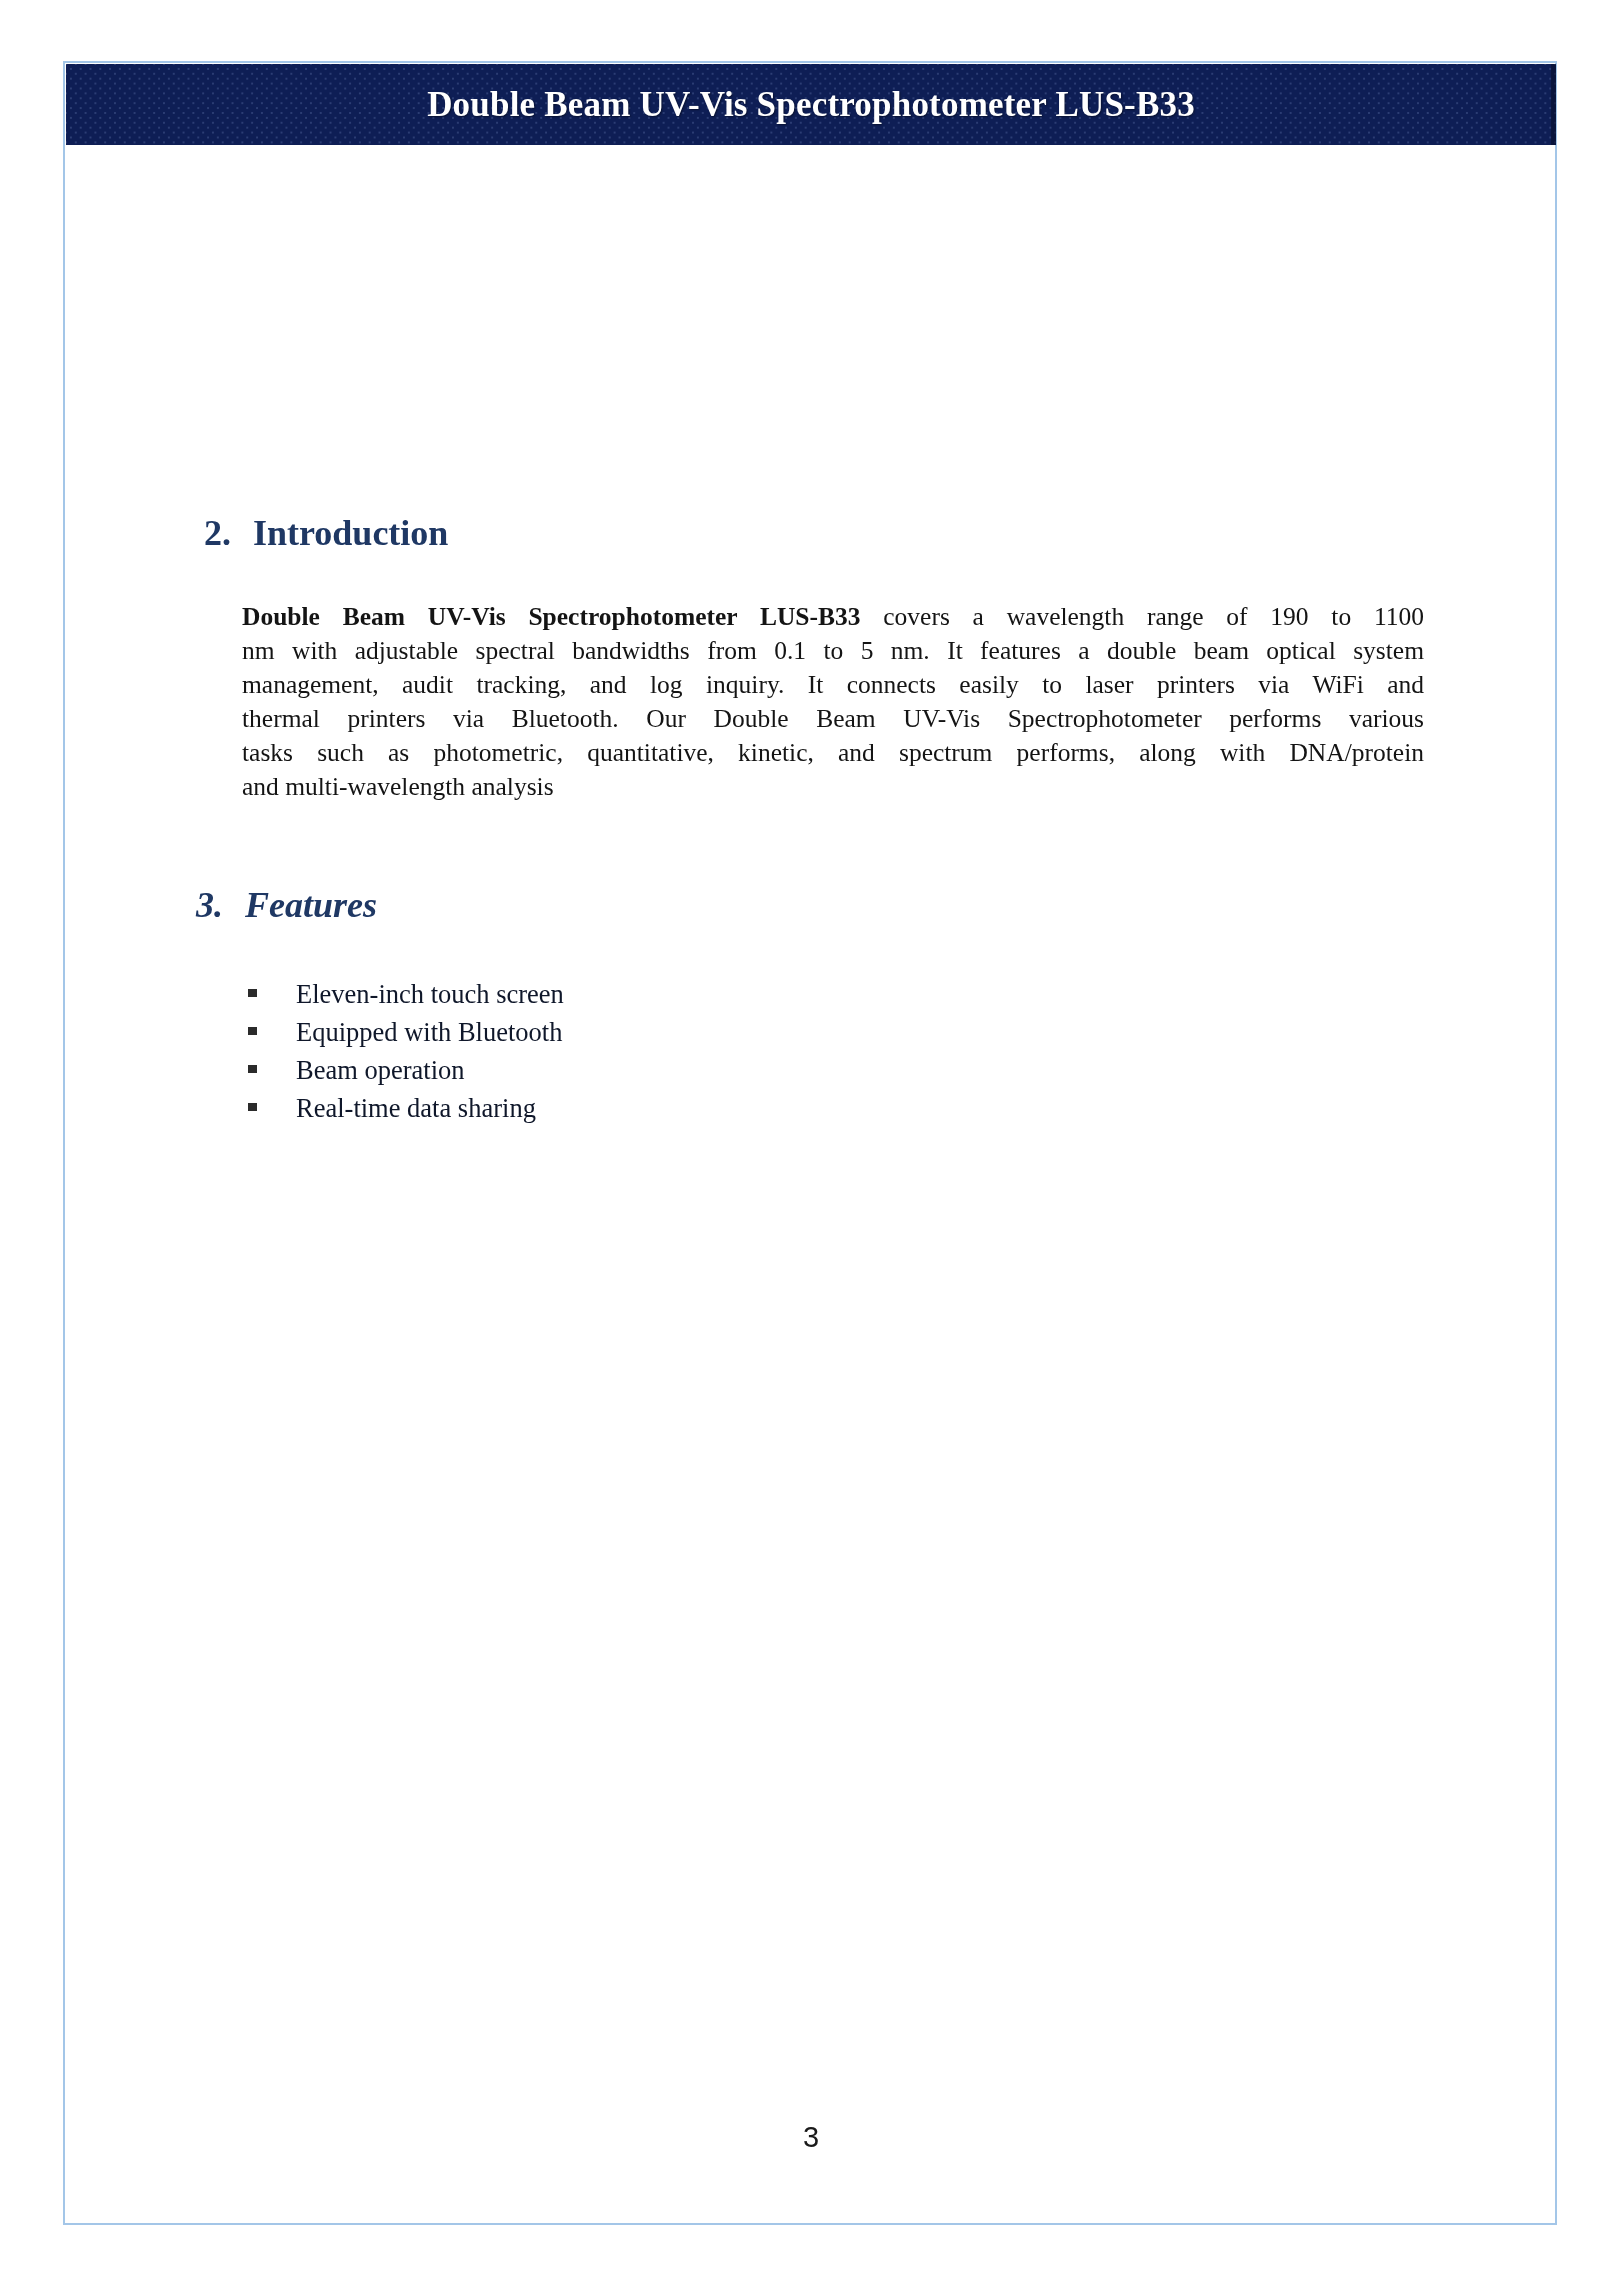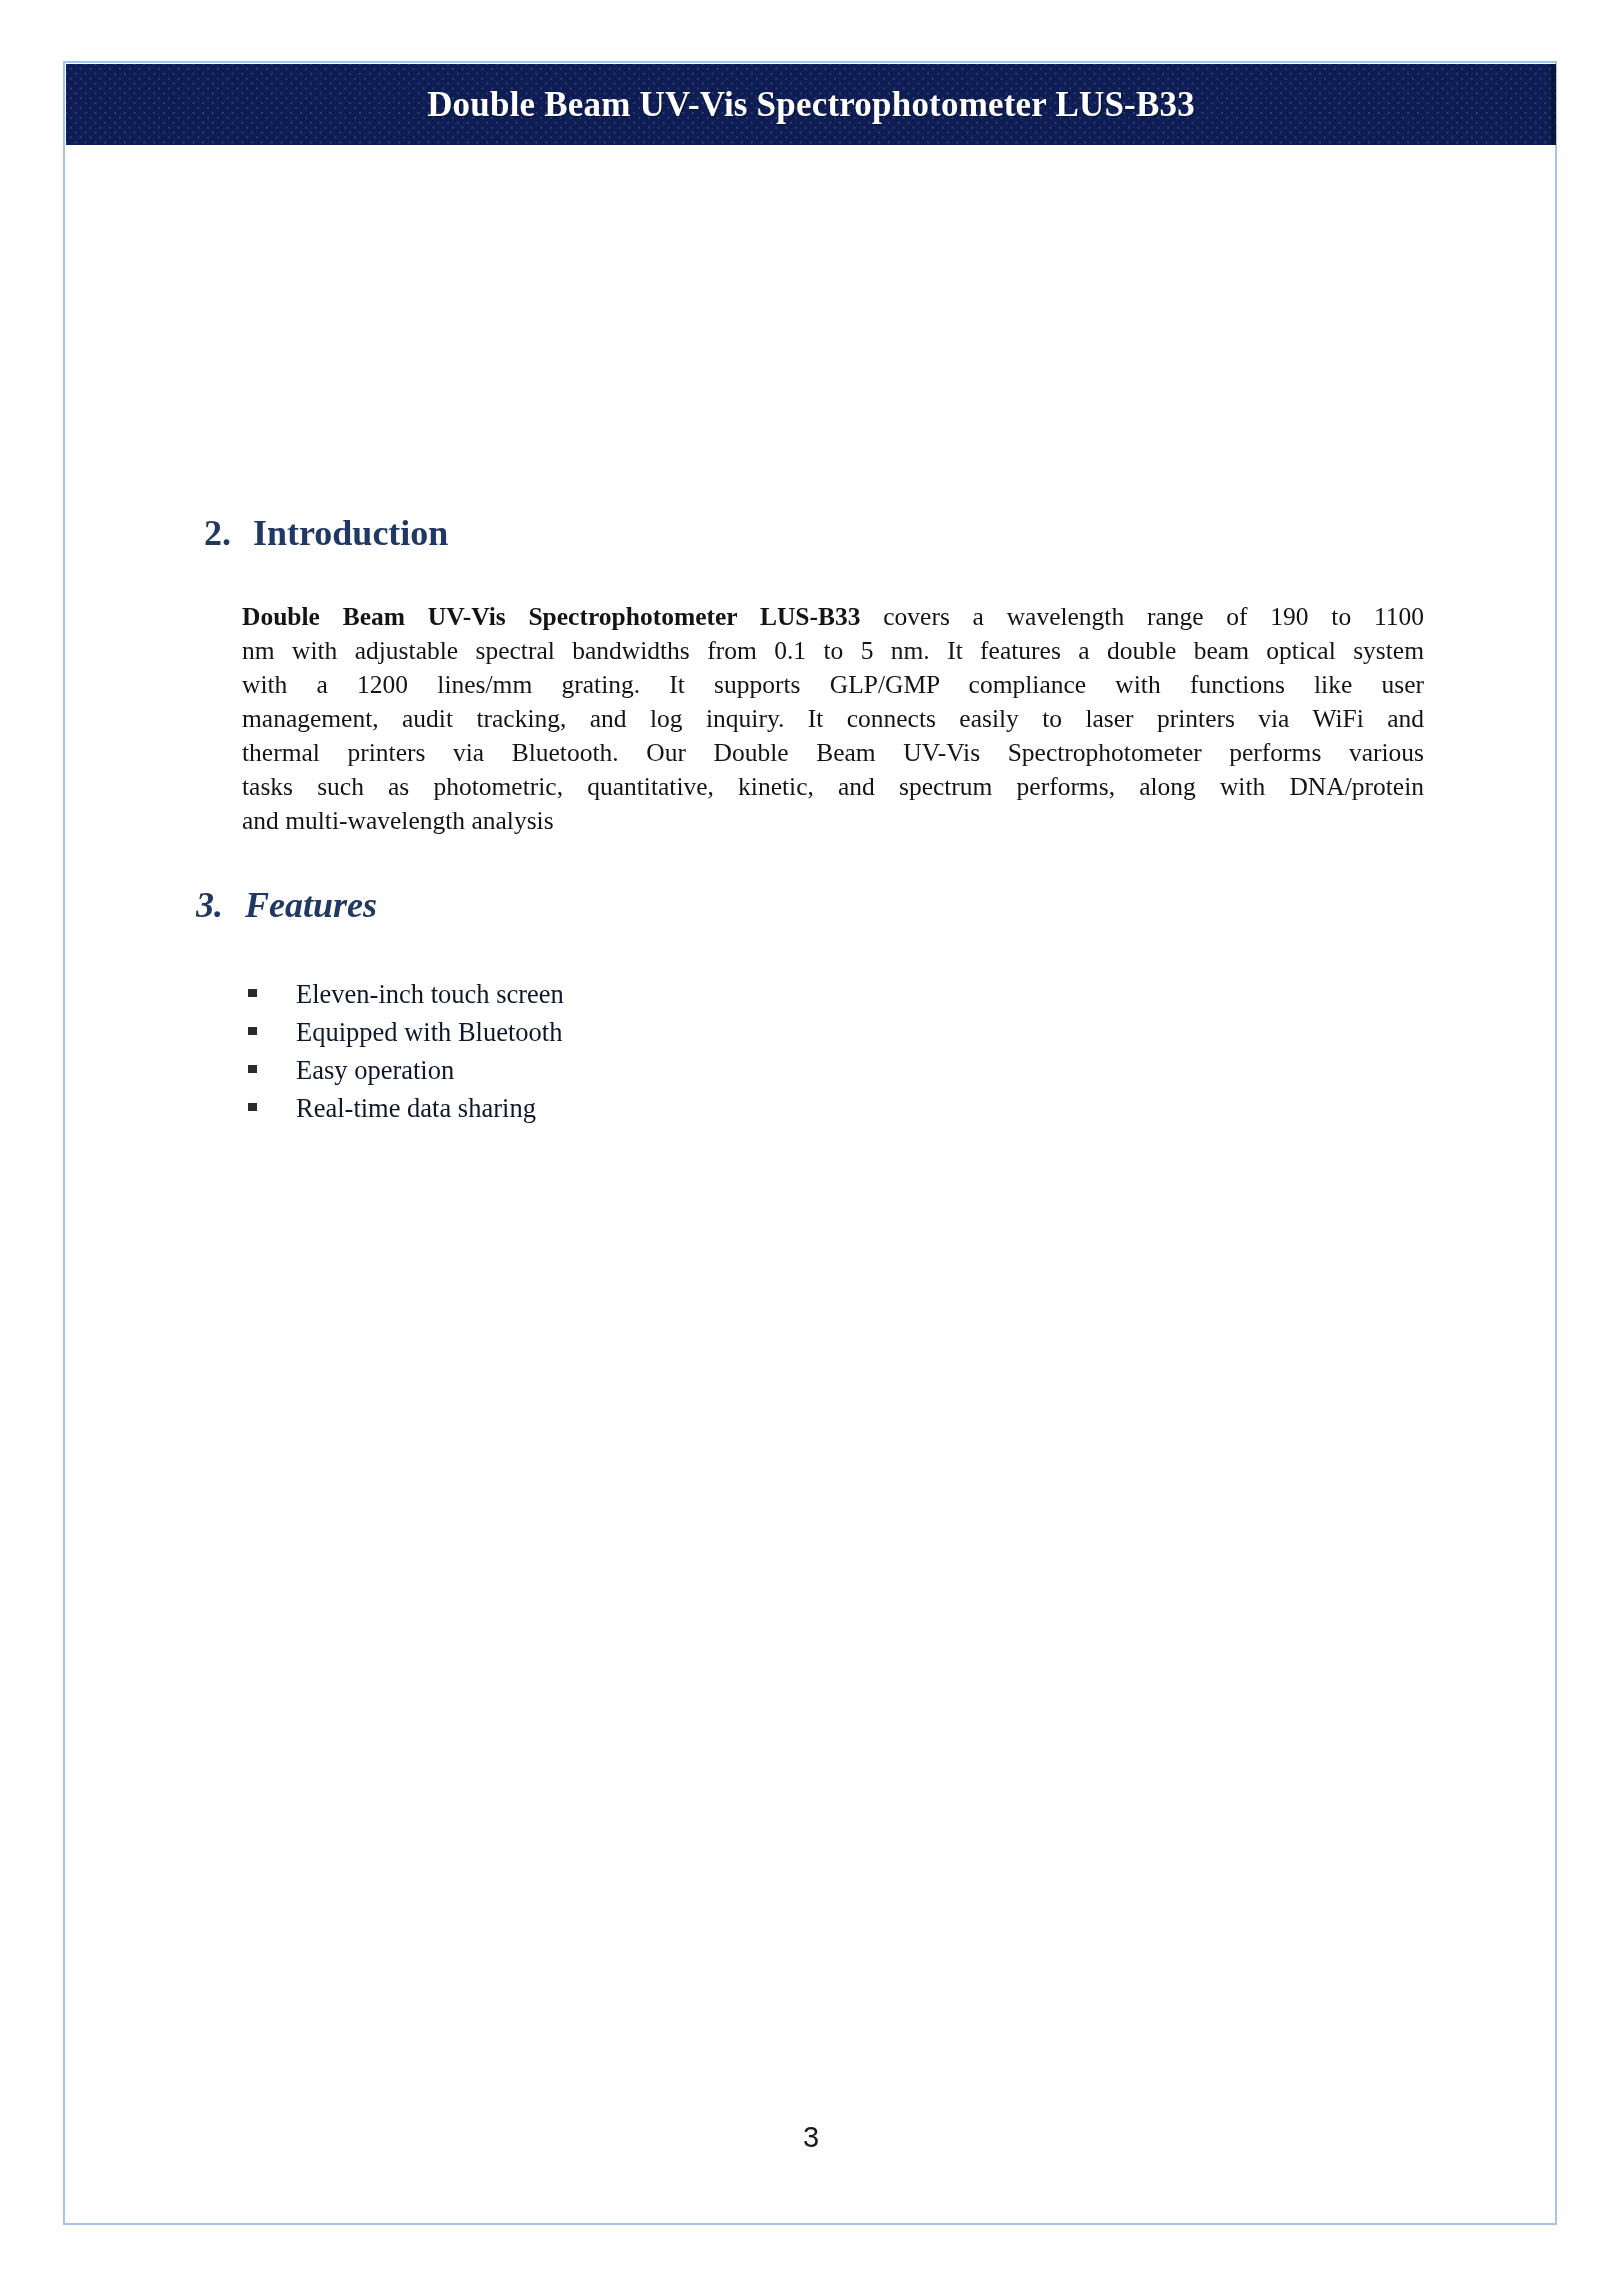--- a/index.html
+++ b/index.html
@@ -128,21 +128,20 @@
 
 <div class="section-heading intro-heading">
   <span class="heading-number">2.</span><span>Introduction</span>
 </div>
 
 <div class="intro-paragraph">
   <div class="para-line">
     <span class="lead-bold">Double Beam UV-Vis Spectrophotometer LUS-B33</span><span> covers a wavelength range of 190 to 1100</span>
   </div>
   <div class="para-line">nm with adjustable spectral bandwidths from 0.1 to 5 nm. It features a double beam optical system</div>
-  <div class="para-line">with a 1200 lines/mm grating. It supports GLP/GMP compliance with functions like user</div>
   <div class="para-line">management, audit tracking, and log inquiry. It connects easily to laser printers via WiFi and</div>
   <div class="para-line">thermal printers via Bluetooth. Our Double Beam UV-Vis Spectrophotometer performs various</div>
   <div class="para-line">tasks such as photometric, quantitative, kinetic, and spectrum performs, along with DNA/protein</div>
   <div class="para-line last-line">and multi-wavelength analysis</div>
 </div>
 
 <div class="section-heading features-heading">
   <span class="heading-number">3.</span><span>Features</span>
 </div>
 
@@ -150,21 +149,21 @@
   <div class="feature-item">
     <span class="bullet-square"></span>
     <span>Eleven-inch touch screen</span>
   </div>
   <div class="feature-item">
     <span class="bullet-square"></span>
     <span>Equipped with Bluetooth</span>
   </div>
   <div class="feature-item">
     <span class="bullet-square"></span>
-    <span>Easy operation</span>
+    <span>Beam operation</span>
   </div>
   <div class="feature-item">
     <span class="bullet-square"></span>
     <span>Real-time data sharing</span>
   </div>
 </div>
 
 <div class="page-footer">3</div>
 
 

